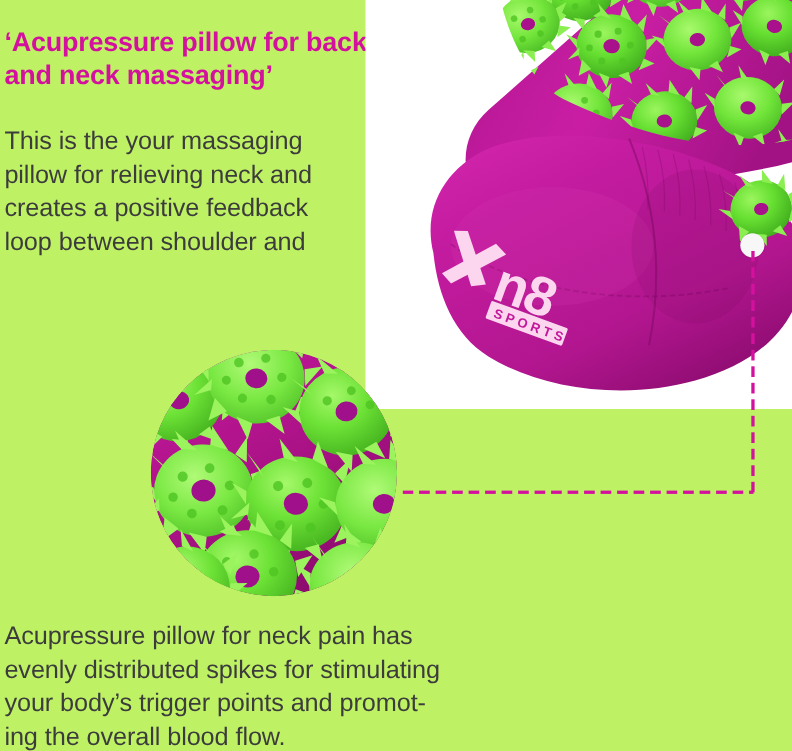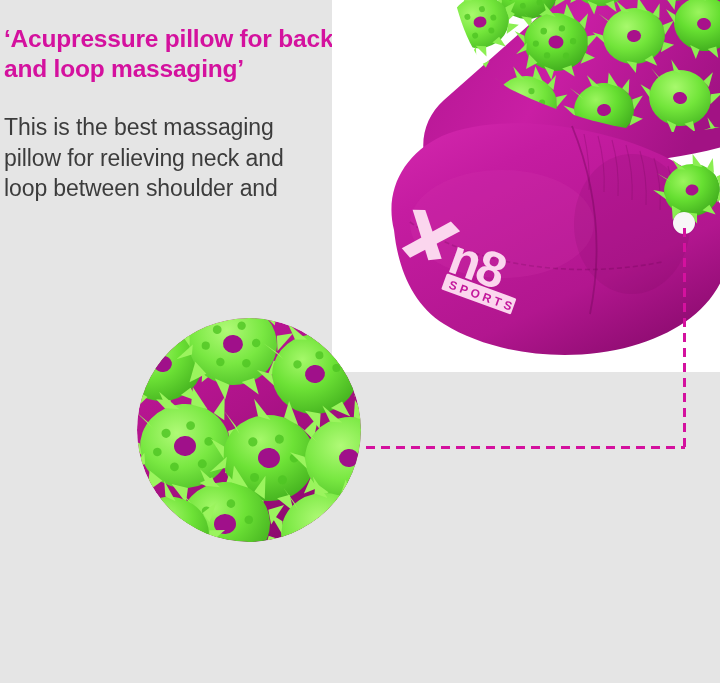--- a/index.html
+++ b/index.html
@@ -3,21 +3,21 @@
 <meta charset="utf-8">
 <style>
   html,body{margin:0;padding:0;}
   body{
     width:720px;height:683px;
     background:#ffffff;
     font-family:"Liberation Sans", sans-serif;
     overflow:hidden;
     position:relative;
   }
-  #page{position:relative;width:720px;height:683px;overflow:hidden;background:#e5e5e5;}
+  #page{position:relative;width:720px;height:683px;overflow:hidden;background:#bef264;}
 
   
   .headline{
     position:absolute;left:4px;top:24px;width:352px;
     font-size:24.5px;font-weight:bold;line-height:30px;
     color:#D4119E;letter-spacing:-0.2px;
   }
   .headline .l{display:block;white-space:nowrap;}
 
   .body-top{
@@ -65,26 +65,27 @@
     background-size:15px 3px;background-repeat:repeat-x;
   }
 </style>
 </head>
 <body>
 
 <div id="page">
 
   <div class="headline">
     <span class="l">‘Acupressure pillow for back</span>
-    <span class="l">and loop massaging’</span>
+    <span class="l">and neck massaging’</span>
   </div>
 
   <div class="body-top">
-    <span class="l">This is the best massaging</span>
+    <span class="l">This is the your massaging</span>
     <span class="l">pillow for relieving neck and</span>
+    <span class="l">creates a positive feedback</span>
     <span class="l">loop between shoulder and</span>
   </div>
 
   <div class="photo-main">
     <svg width="396" height="378" viewBox="0 0 396 378" xmlns="http://www.w3.org/2000/svg">
       <defs>
 
         <linearGradient id="fabTop" x1="0" y1="0" x2="0.4" y2="1">
           <stop offset="0" stop-color="#C9189F"></stop>
           <stop offset="0.55" stop-color="#BE179A"></stop>
@@ -646,14 +647,20 @@
           <ellipse cx="0" cy="0" rx="9" ry="8" fill="#A0108A"></ellipse>
         </g>
       </g>
     </svg>
   </div>
 
   <div class="callout-dot"></div>
   <div class="dash-v"></div>
   <div class="dash-h"></div>
 
+  <div class="body-bottom">
+    <span class="l">Acupressure pillow for neck pain has</span>
+    <span class="l">evenly distributed spikes for stimulating</span>
+    <span class="l">your body’s trigger points and promot-</span>
+    <span class="l">ing the overall blood flow.</span>
+  </div>
 
 </div>
 
 </body></html>

